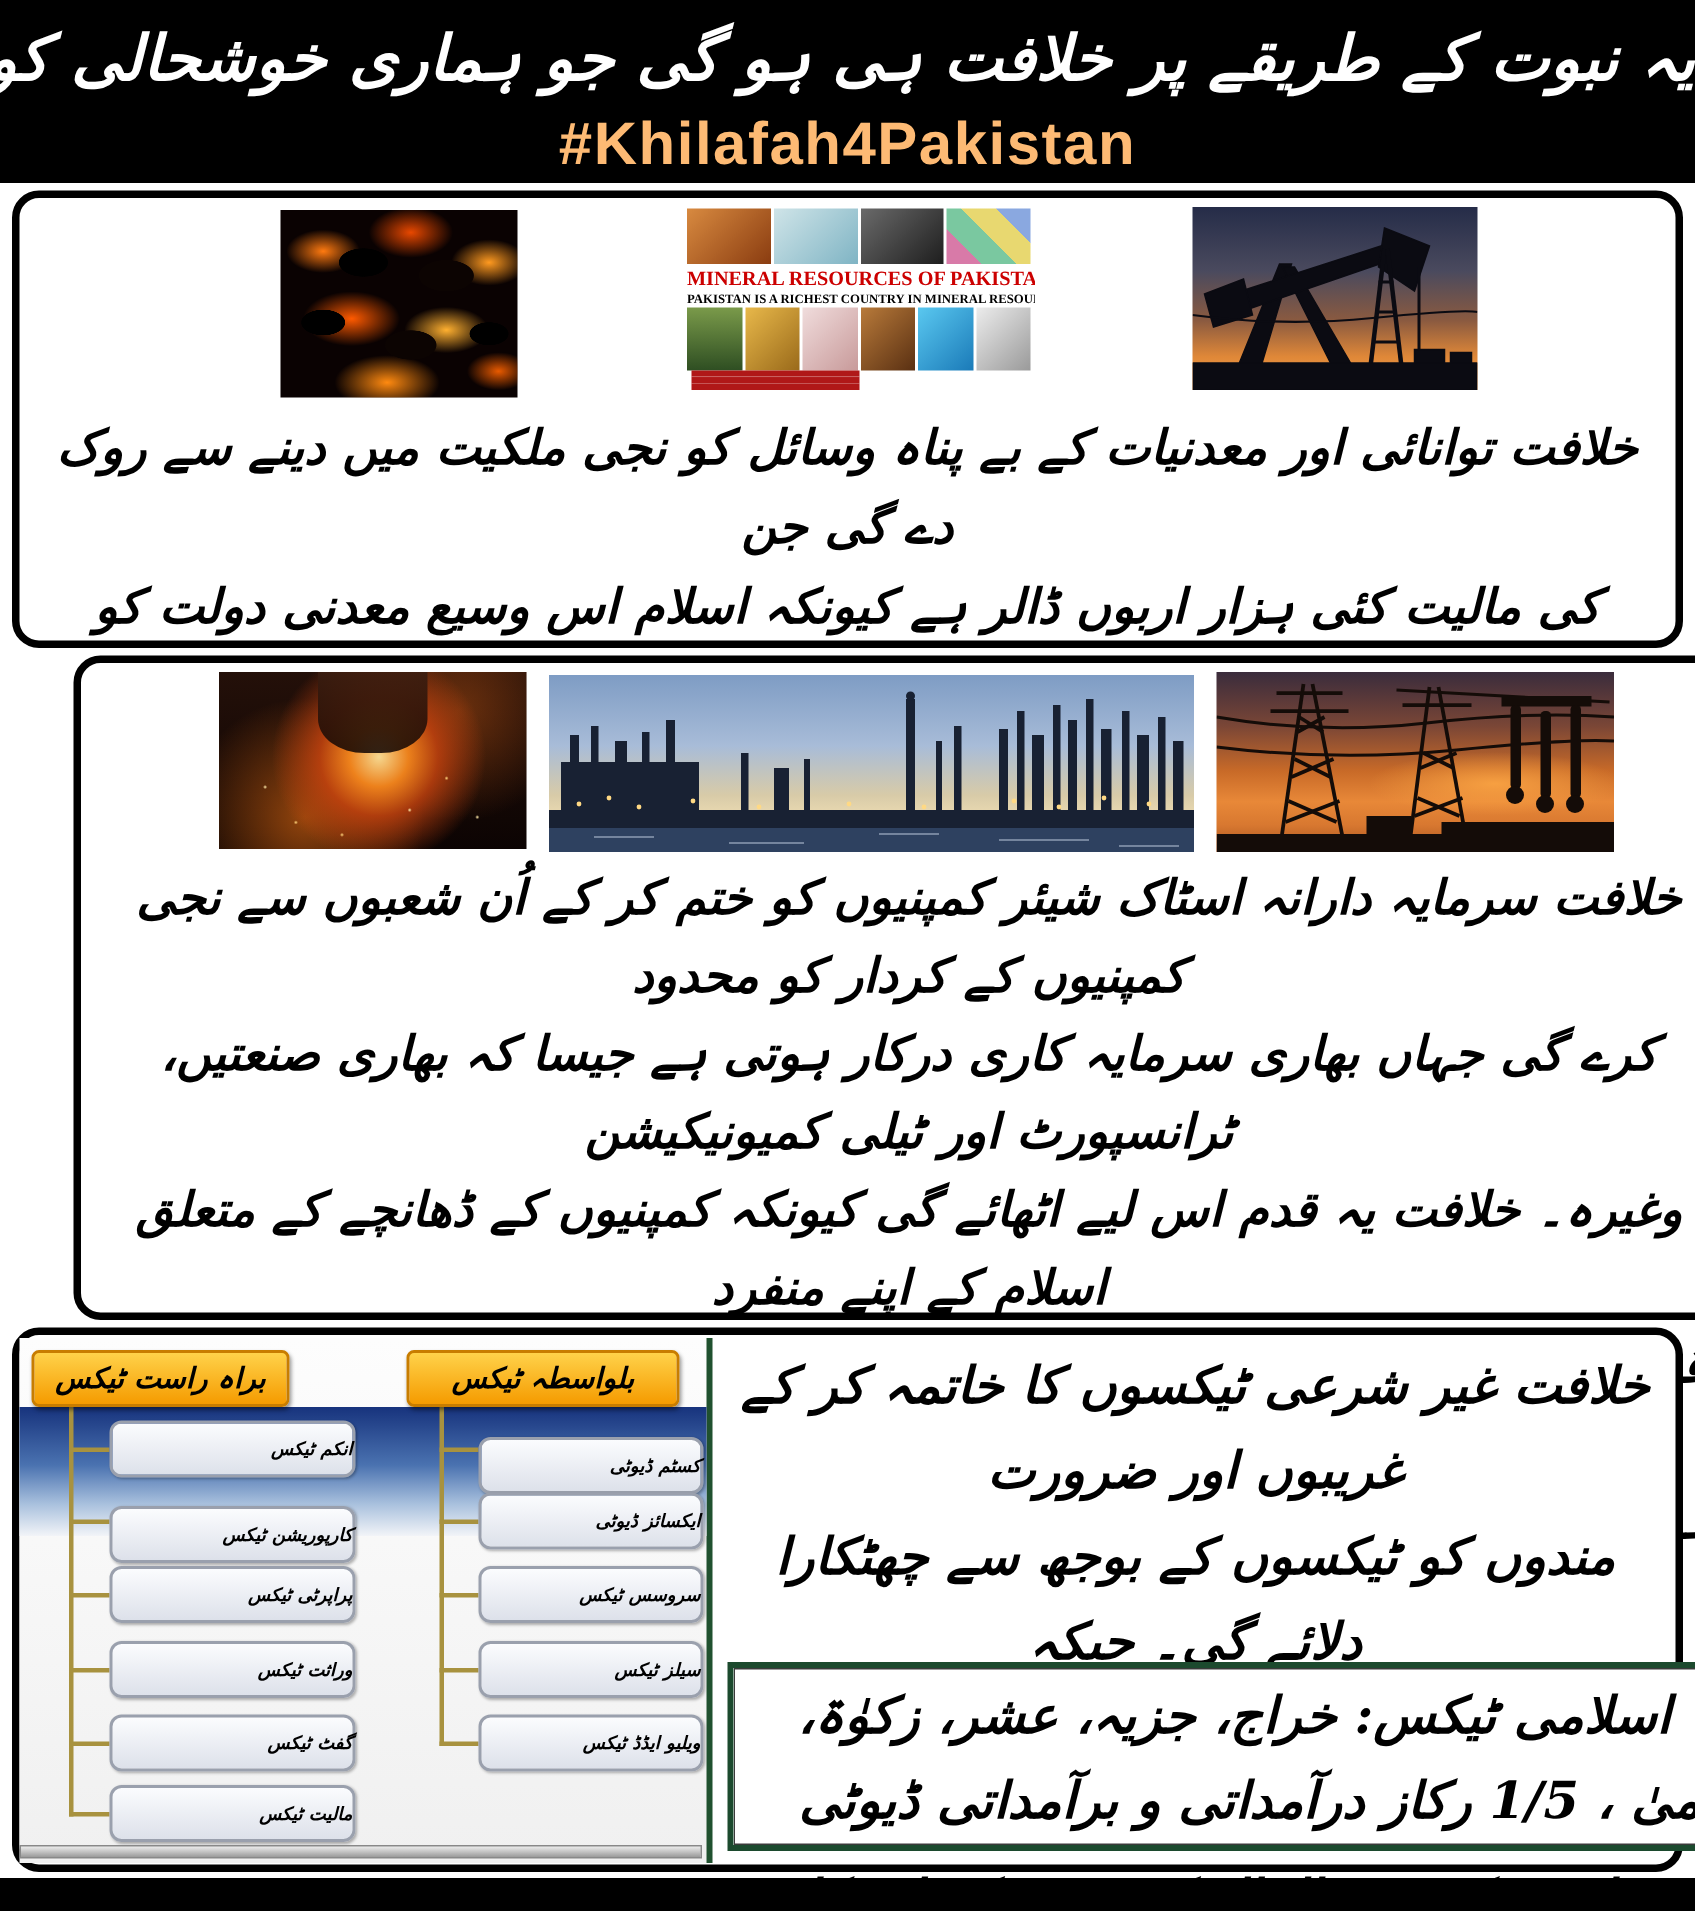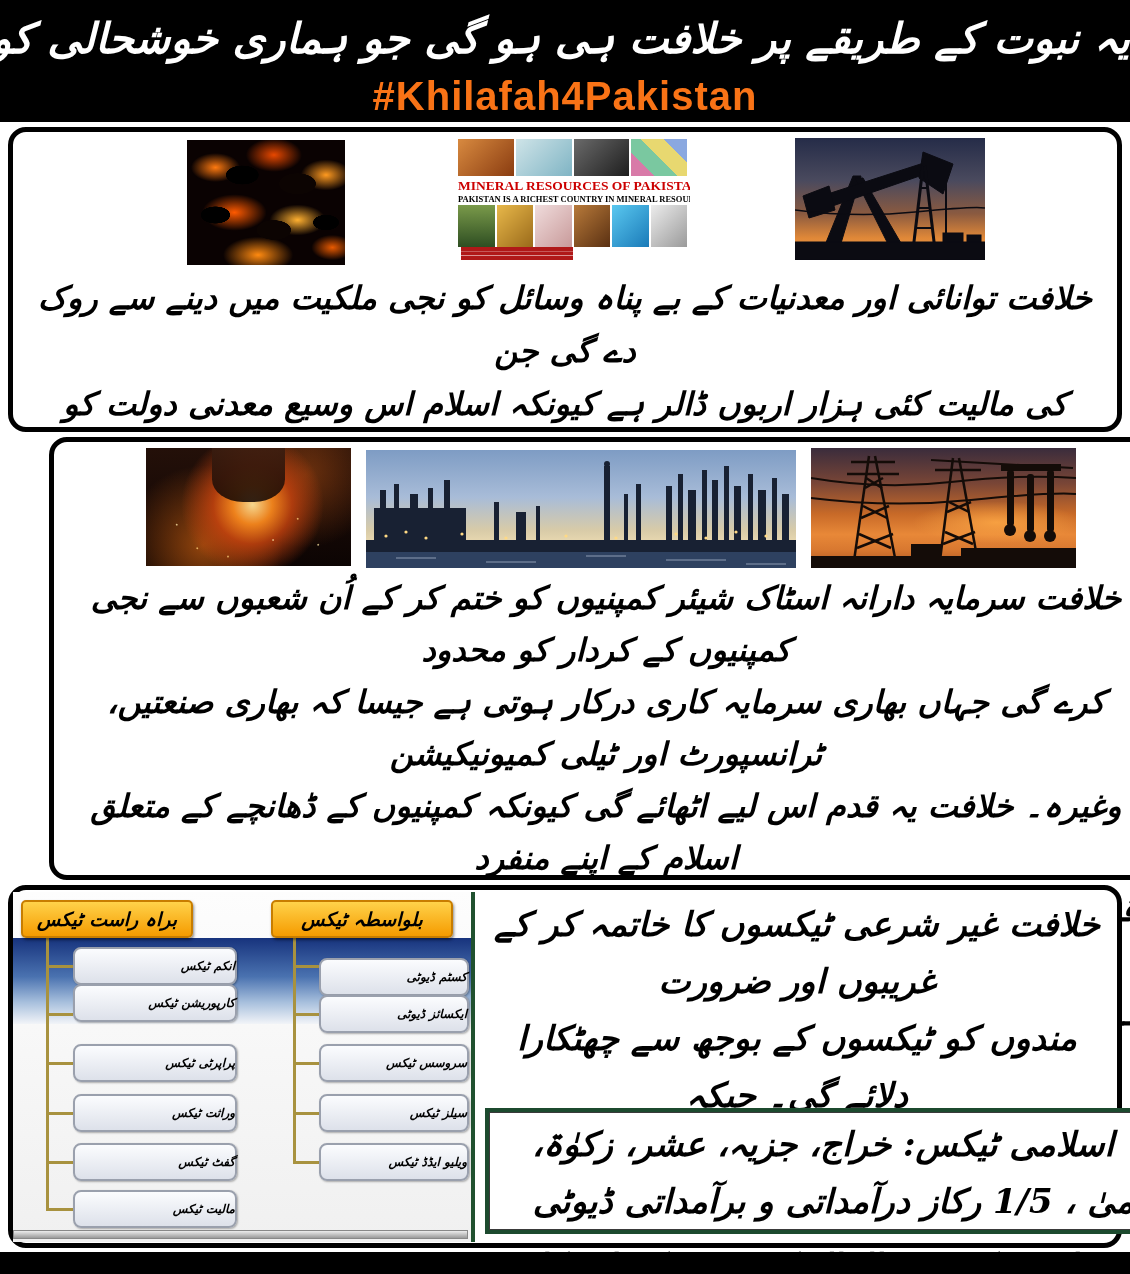--- a/index.html
+++ b/index.html
@@ -6,21 +6,21 @@
   #page{position:relative;width:1130px;height:1274px;background:#fff;overflow:hidden;
         font-family:"Liberation Sans",sans-serif;}
   .urdu{font-family:"DejaVu Serif",serif;direction:rtl;unicode-bidi:plaintext;
         font-weight:bold;font-style:italic;color:#000;}
 
   
   .top-banner{position:absolute;top:0;left:0;width:1130px;height:122px;background:#000;
               text-align:center;color:#fff;}
   .tagline{font-size:42px;line-height:70px;padding-top:4px;color:#fff;white-space:nowrap;}
   .hashtag{font-family:"Liberation Sans",sans-serif;font-weight:bold;font-size:40px;
-           line-height:44px;letter-spacing:1px;color:#f97316;}
+           line-height:44px;letter-spacing:1px;color:#fdba74;}
 
   
   .frame{position:absolute;left:8px;width:1114px;box-sizing:border-box;
          border:5px solid #000;border-radius:18px;background:#fff;}
   #frame-energy{top:127px;height:305px;}
   #frame-industry{top:437px;height:443px;margin-left:41px;}
   #frame-tax{top:885px;height:363px;}
   .bottom-bar{position:absolute;top:1252px;left:0;width:1130px;height:22px;background:#000;}
 
   .photo{position:absolute;overflow:hidden;}
@@ -315,21 +315,21 @@
       <div class="hstub" style="left:280px;top:73px;width:26px;"></div>
       <div class="hstub" style="left:280px;top:121px;width:26px;"></div>
       <div class="hstub" style="left:280px;top:170px;width:26px;"></div>
       <div class="hstub" style="left:280px;top:220px;width:26px;"></div>
       <div class="hstub" style="left:280px;top:269px;width:26px;"></div>
 
       <div class="tax-header urdu" id="hdr-direct">براہ راست ٹیکس</div>
       <div class="tax-header urdu" id="hdr-indirect">بلواسطہ ٹیکس</div>
 
       <div class="tax-item col-direct urdu" style="top:55px;">انکم ٹیکس</div>
-      <div class="tax-item col-direct urdu" style="top:92px;padding-left:42px;">کارپوریشن ٹیکس</div>
+      <div class="tax-item col-direct urdu" style="top:112px;padding-left:42px;">کارپوریشن ٹیکس</div>
       <div class="tax-item col-direct urdu" style="top:152px;">پراپرٹی ٹیکس</div>
       <div class="tax-item col-direct urdu" style="top:202px;">وراثت ٹیکس</div>
       <div class="tax-item col-direct urdu" style="top:251px;">گفٹ ٹیکس</div>
       <div class="tax-item col-direct urdu" style="top:298px;">مالیت ٹیکس</div>
 
       <div class="tax-item col-indirect urdu" style="top:66px;">کسٹم ڈیوٹی</div>
       <div class="tax-item col-indirect urdu" style="top:103px;">ایکسائز ڈیوٹی</div>
       <div class="tax-item col-indirect urdu" style="top:152px;">سروسس ٹیکس</div>
       <div class="tax-item col-indirect urdu" style="top:202px;">سیلز ٹیکس</div>
       <div class="tax-item col-indirect urdu" style="top:251px;padding-left:40px;">ویلیو ایڈڈ ٹیکس</div>

